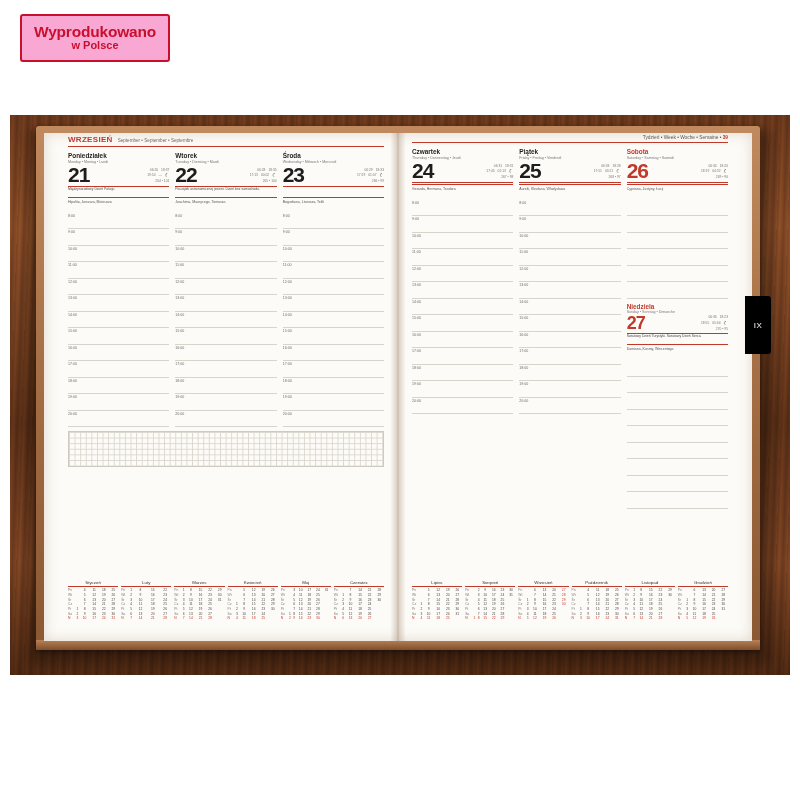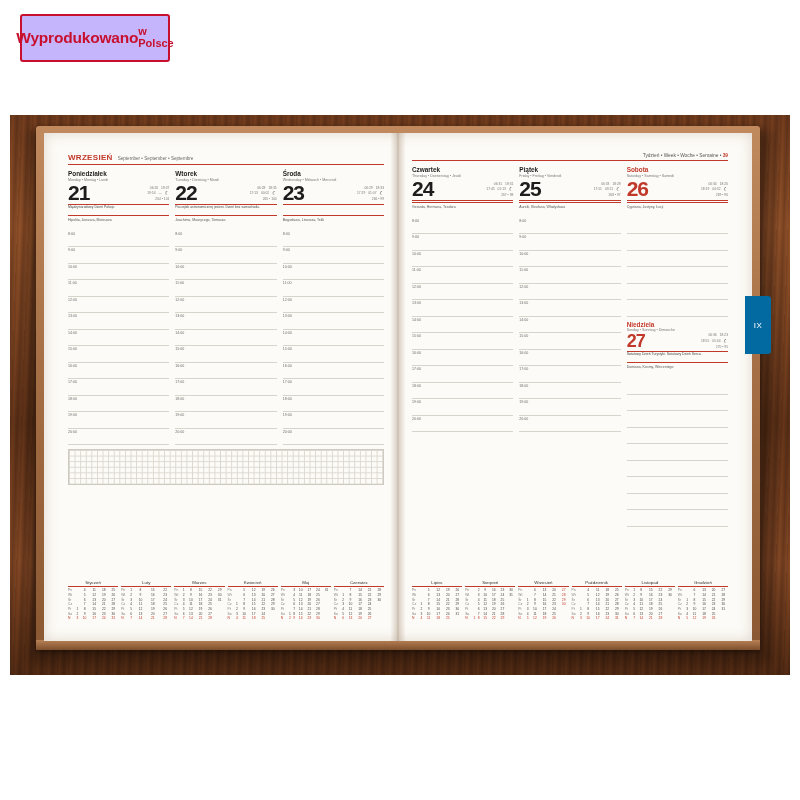--- a/index.html
+++ b/index.html
@@ -7,25 +7,25 @@
     width:800px;height:800px;
     background:#ffffff;
     font-family:"Liberation Sans", sans-serif;
     overflow:hidden;
     position:relative;
   }
   
   .badge{
     position:absolute;left:20px;top:14px;
     width:150px;height:48px;
-    background:#c4b5fd;
+    background:#f9a8d4;
     border:2px solid #c8102e;
     border-radius:3px;
     box-sizing:border-box;
-    display:flex;
+    display:flex;flex-direction:column;
     align-items:center;justify-content:center;
     line-height:1.05;
   }
   .badge .l1{color:#c8102e;font-weight:bold;font-size:15.5px;letter-spacing:-0.2px;}
   .badge .l2{color:#c8102e;font-weight:bold;font-size:11px;}
 
   
   .desk{
     position:absolute;left:10px;top:115px;width:780px;height:560px;
     background:
@@ -61,31 +61,31 @@
   }
   .gutter{
     position:absolute;left:50%;top:0;width:16px;height:100%;
     transform:translateX(-50%);
     background:linear-gradient(90deg,rgba(180,150,120,0) 0%,rgba(140,110,80,.30) 45%,rgba(110,80,55,.45) 50%,rgba(140,110,80,.30) 55%,rgba(180,150,120,0) 100%);
     pointer-events:none;
   }
   
   .tab{
     position:absolute;left:745px;top:296px;width:26px;height:58px;
-    background:#0369a1;border-radius:0 3px 3px 0;
+    background:#000000;border-radius:0 3px 3px 0;
     color:#fff;font-size:8px;
     display:flex;align-items:center;justify-content:center;
     letter-spacing:.5px;
   }
 
   
   .page{
     position:absolute;top:0;bottom:14px;
     box-sizing:border-box;
-    padding:20px 14px 8px 14px;
+    padding:2px 14px 8px 14px;
     font-size:5px;color:#2b2b2b;
   }
   .page.left{left:0;width:354px;padding-left:24px;}
   .page.right{left:354px;width:354px;padding-right:24px;}
 
   .month-head{
     display:flex;align-items:baseline;gap:5px;
     border-bottom:1px solid #c0392b;
     padding-bottom:2px;margin-bottom:5px;
   }

